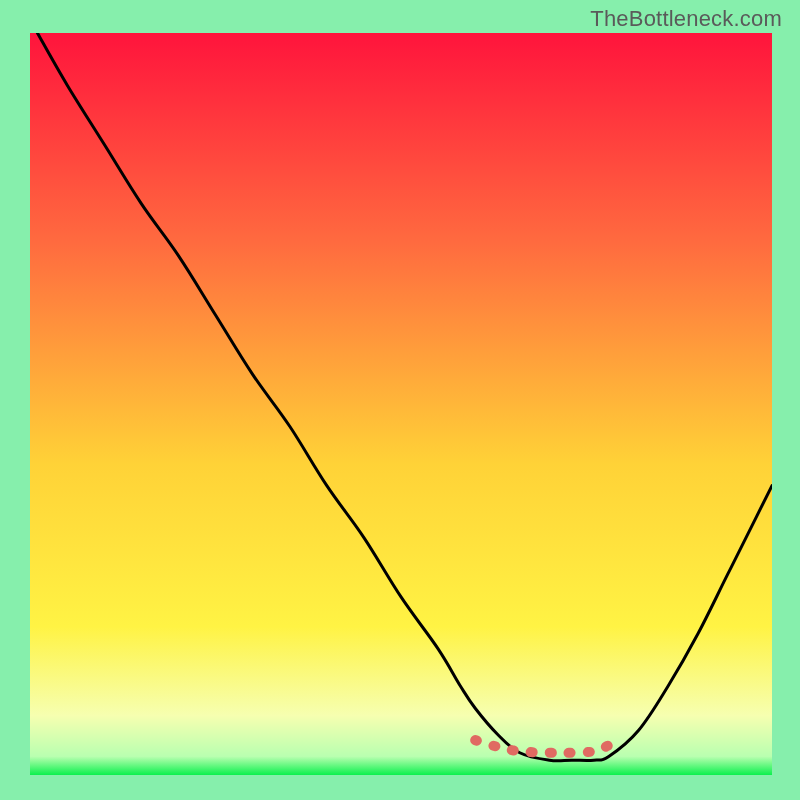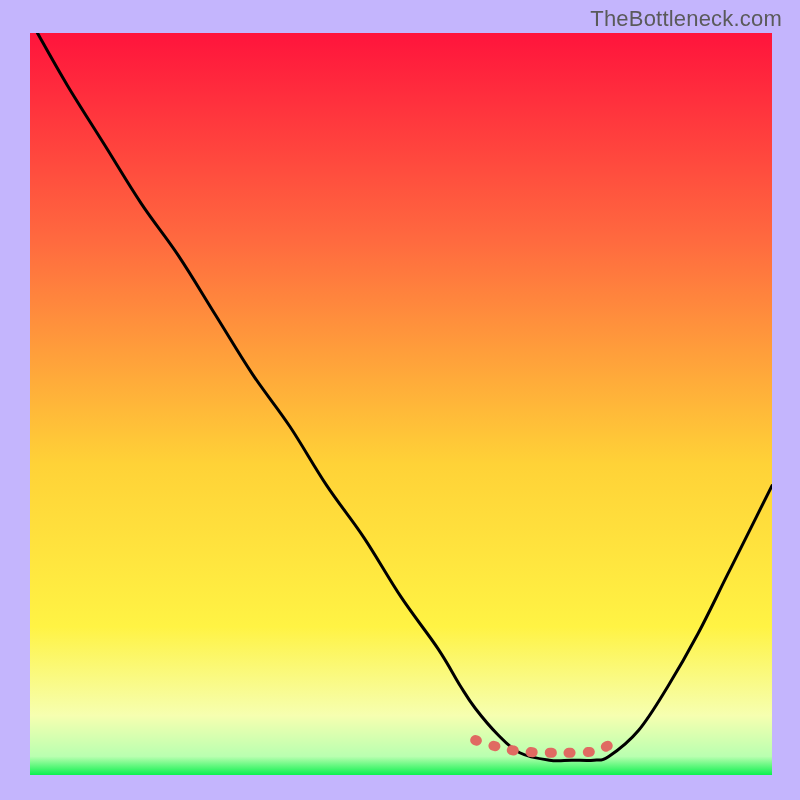--- a/index.html
+++ b/index.html
@@ -1,21 +1,21 @@
 <!DOCTYPE html>
 <html><head>
 <meta charset="utf-8">
 <style>
   * { margin: 0; padding: 0; box-sizing: border-box; }
   html, body { width: 800px; height: 800px; background: #000; overflow: hidden; }
   .container {
     width: 800px;
     height: 800px;
     position: relative;
-    background: #c4b5fd;
+    background: #86efac;
   }
   .watermark {
     position: absolute;
     top: 6px;
     right: 18px;
     font-family: Arial, Helvetica, sans-serif;
     font-size: 22px;
     color: #5a5a5a;
     font-weight: 500;
     letter-spacing: 0.2px;

